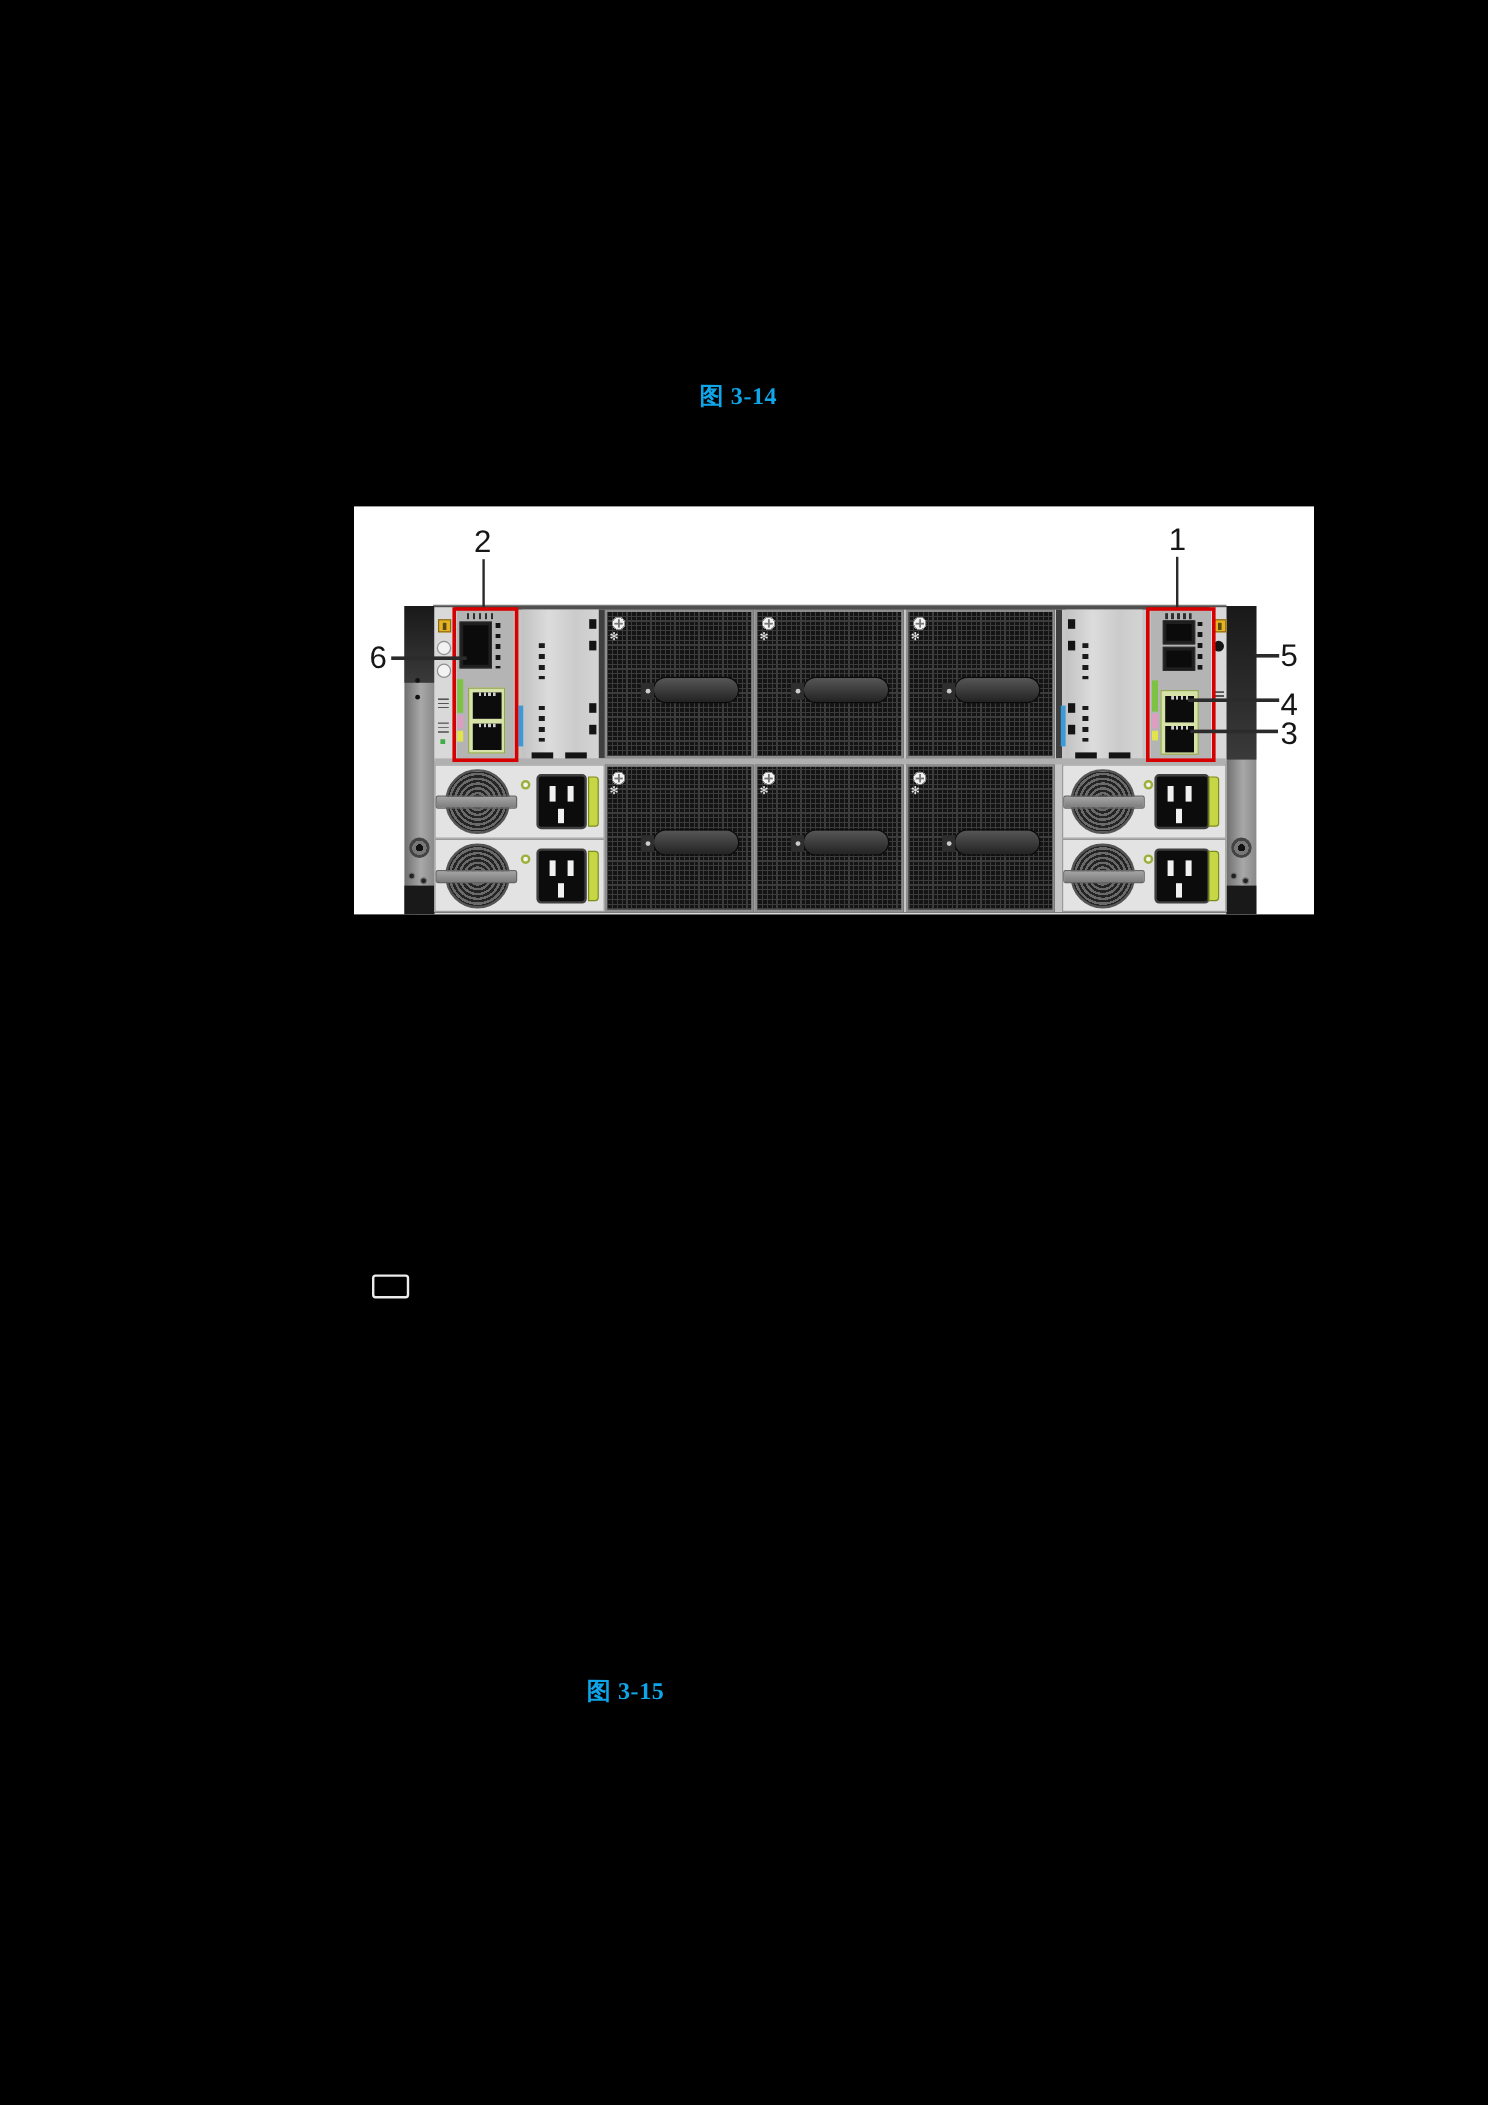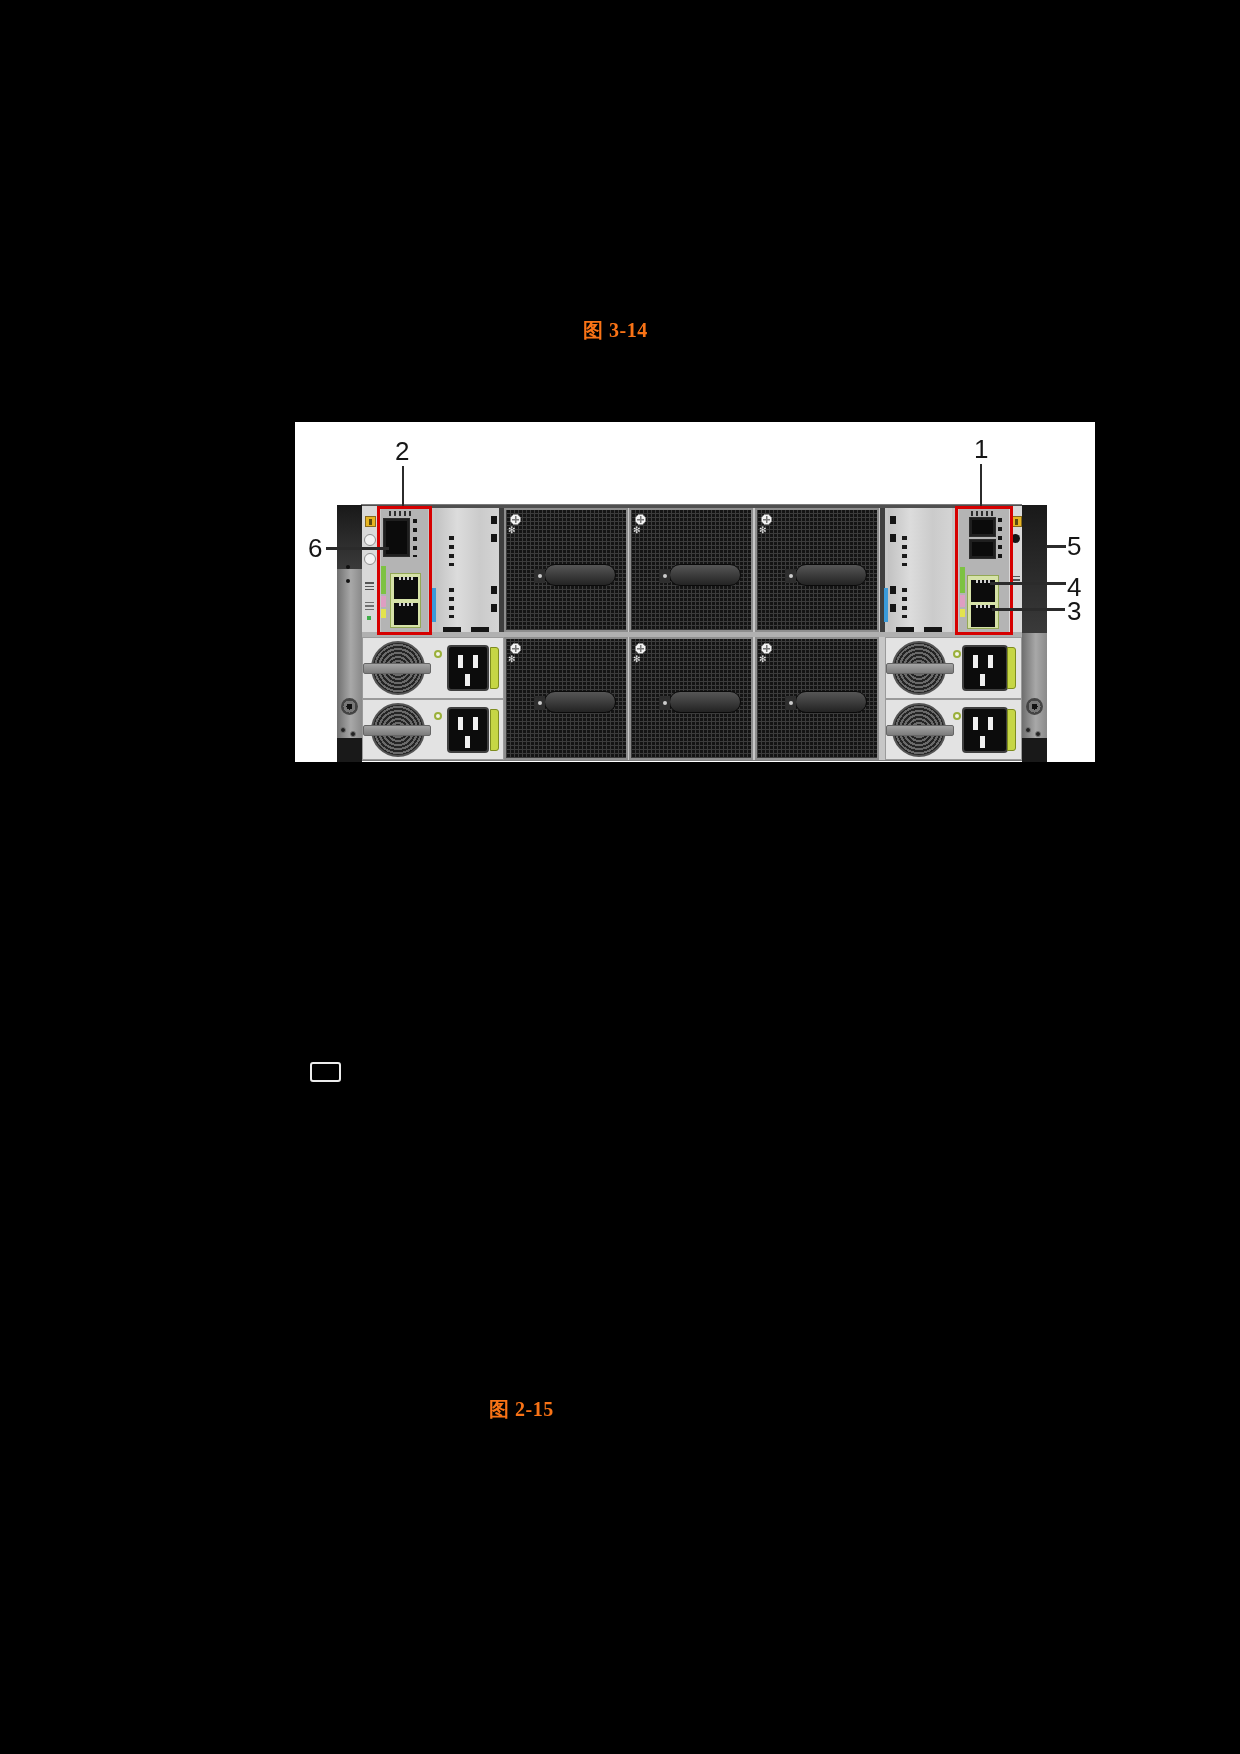--- a/index.html
+++ b/index.html
@@ -1,18 +1,18 @@
 <!DOCTYPE html>
 <html><head>
 <meta charset="utf-8">
 <style>
   html,body{margin:0;padding:0;background:#000;}
   #page{position:relative;width:1240px;height:1754px;background:#000;overflow:hidden;
         font-family:"Liberation Sans",sans-serif;}
-  .fig-link{position:absolute;color:#f97316;font:bold 20px "Liberation Serif",serif;
+  .fig-link{position:absolute;color:#0ea5e9;font:bold 20px "Liberation Serif",serif;
         text-decoration:none;letter-spacing:.5px;}
   #link-314{left:583px;top:317px;}
   #link-315{left:489px;top:1396px;}
   .note-icon{position:absolute;left:310px;top:1062px;width:27px;height:16px;
         border:2px solid #ececec;border-radius:3px;background:#000;}
 
   
   #fig{position:absolute;left:295px;top:422px;width:800px;height:340px;background:#fff;}
   #fig div,#fig i{position:absolute;box-sizing:border-box;display:block;font-style:normal;}
 
@@ -337,14 +337,14 @@
     <div class="co c5">5</div>
     <div class="ln l5"></div>
     <div class="co c4">4</div>
     <div class="ln l4"></div>
     <div class="co c3">3</div>
     <div class="ln l3"></div>
   </div>
 
   <div class="note-icon"></div>
 
-  <a class="fig-link" id="link-315" href="#">图 2-15</a>
+  <a class="fig-link" id="link-315" href="#">图 3-15</a>
 </div>
 
 </body></html>

